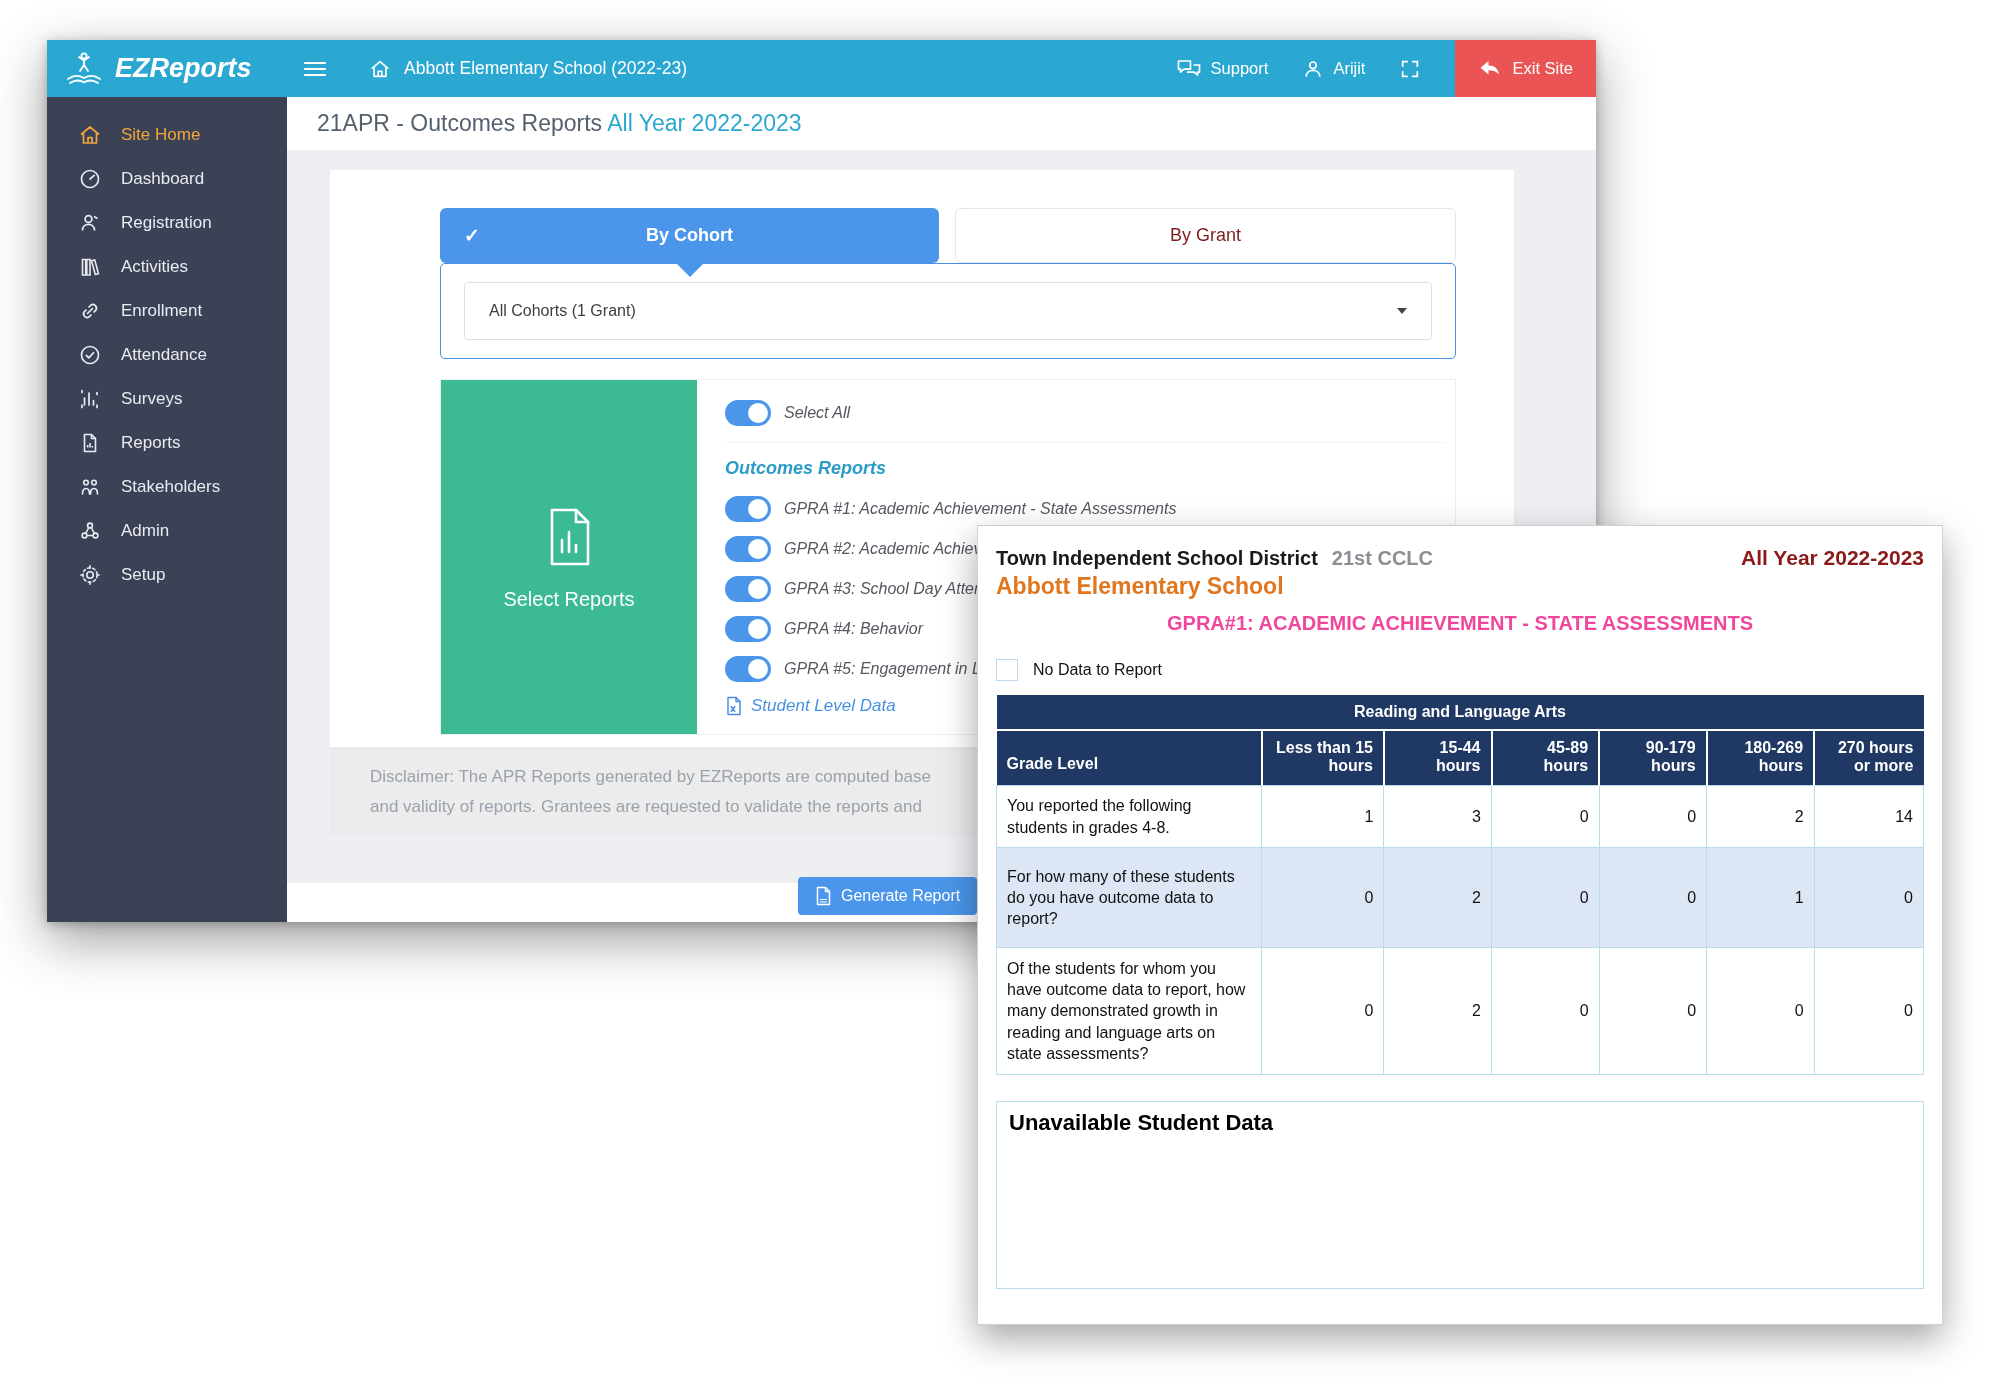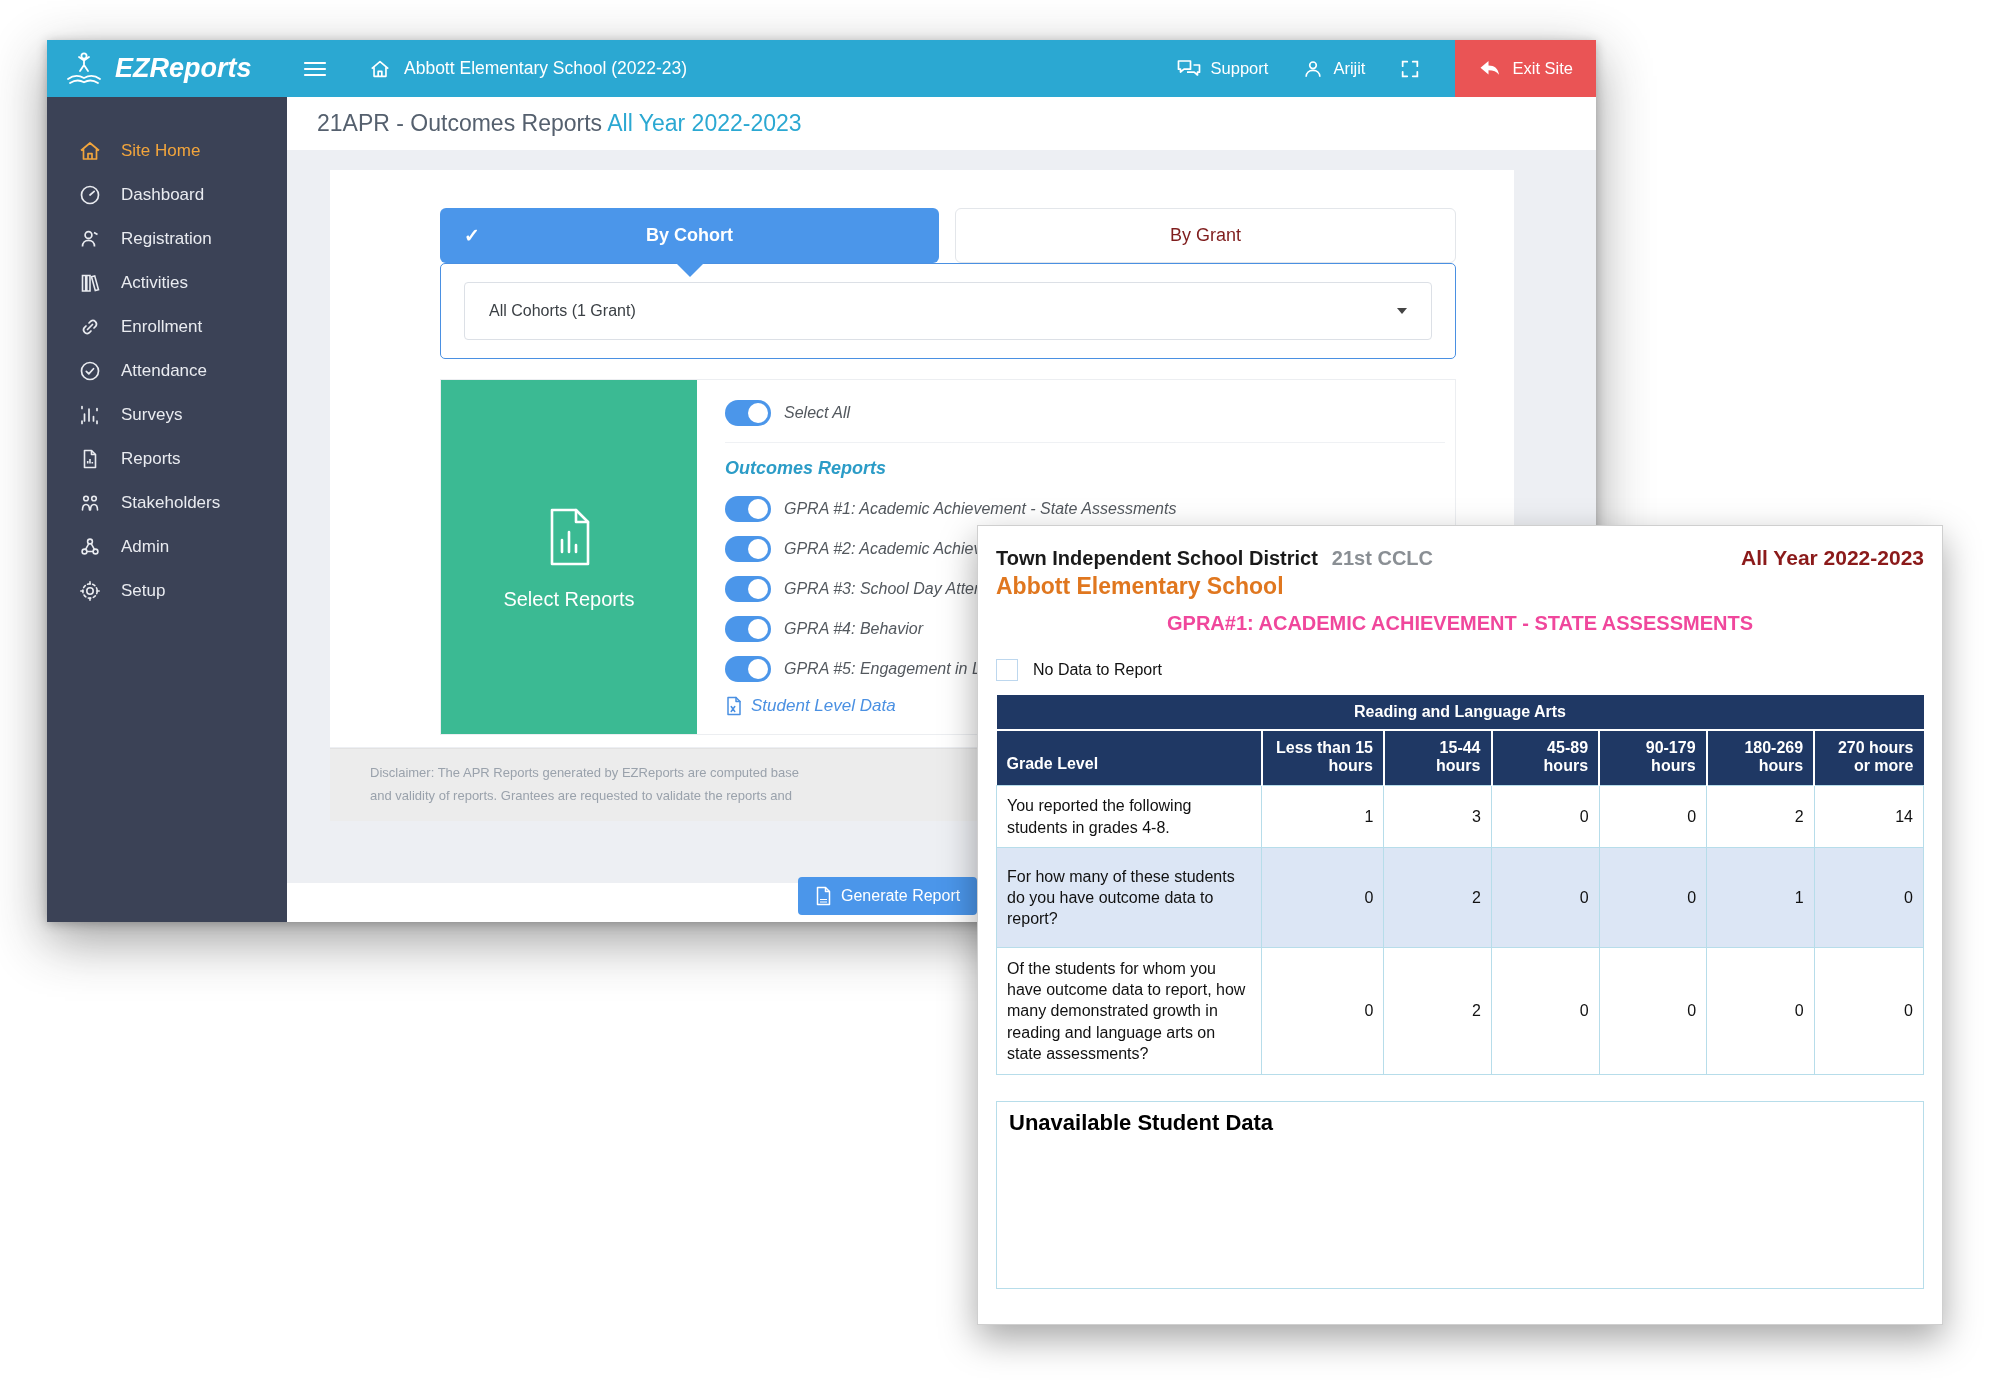--- a/index.html
+++ b/index.html
@@ -18,21 +18,21 @@
   .brand-rest{font-weight:700;}
   .tb-icon{color:#fff;}
   .hamburger{margin-left:14px;cursor:pointer;}
   .crumb{display:flex;align-items:center;gap:13px;margin-left:40px;font-size:17.5px;}
   .tb-right{margin-left:auto;display:flex;align-items:center;height:100%;}
   .tb-item{display:flex;align-items:center;gap:9px;font-size:16.5px;margin-right:34px;cursor:pointer;}
   .exit{height:100%;background:#EA5455;display:flex;align-items:center;gap:10px;padding:0 23px;font-size:16.5px;cursor:pointer;}
 
   
   .main{flex:1;display:flex;min-height:0;}
-  .sidebar{width:240px;background:#3B4256;box-sizing:border-box;padding-top:32px;flex-shrink:0;}
+  .sidebar{width:240px;background:#3B4256;box-sizing:border-box;padding-top:16px;flex-shrink:0;}
   .side-item{display:flex;align-items:center;gap:19px;padding:10px 0 10px 31px;color:#E9EBF0;font-size:17px;cursor:pointer;}
   .side-item.active{color:#F2A53C;}
   .side-label{white-space:nowrap;}
 
   .content{flex:1;background:#EDEFF3;display:flex;flex-direction:column;position:relative;min-width:0;}
   .pagehead{background:#fff;padding:13px 0 13px 30px;font-size:23px;color:#55606E;}
   .pagehead .accent{color:#2BA8D2;}
 
   .card{background:#fff;margin:20px 82px 0 43px;box-sizing:border-box;padding:38px 58px 12px 110px;}
   .tabs{display:flex;gap:16px;}
@@ -52,21 +52,21 @@
   .green-panel{width:256px;background:#3BBA93;color:#fff;display:flex;flex-direction:column;align-items:center;justify-content:center;gap:18px;min-height:323px;flex-shrink:0;}
   .green-label{font-size:20px;}
   .report-list{flex:1;background:#fff;padding:20px 10px 18px 28px;min-width:0;font-style:italic;}
   .toggle-row{display:flex;align-items:center;gap:13px;margin-bottom:14px;font-size:16px;color:#53585E;white-space:nowrap;}
   .switch{width:46px;height:26px;border-radius:14px;background:#4B96EA;position:relative;flex-shrink:0;cursor:pointer;}
   .switch::after{content:"";position:absolute;top:3px;right:3px;width:20px;height:20px;border-radius:50%;background:#fff;}
   .sep{border:none;border-top:1px solid #EFF1F4;margin:16px 0 15px 0;}
   .outcomes-title{color:#2B9CC7;font-weight:700;font-size:18px;margin:2px 0 17px;}
   .sld-link{display:flex;align-items:center;gap:8px;color:#4A90E2;font-size:17px;margin-top:8px;cursor:pointer;}
 
-  .disclaimer{background:#ECECEC;border-top:1px solid #E2E2E2;margin:1px 82px 0 43px;padding:13px 40px;color:#9AA2AC;font-size:13px;line-height:1.75;}
+  .disclaimer{background:#ECECEC;border-top:1px solid #E2E2E2;margin:1px 82px 0 43px;padding:13px 40px;color:#9AA2AC;font-size:17px;line-height:1.75;}
 
   .footerbar{position:absolute;left:0;right:0;bottom:0;height:39px;background:#fff;}
   .generate-btn{position:absolute;left:511px;bottom:7px;height:38px;background:#4B96EA;border:none;border-radius:4px;color:#fff;font-size:16px;font-family:inherit;display:flex;align-items:center;gap:9px;padding:0 17px;cursor:pointer;}
 
   
   .report-panel{position:absolute;left:977px;top:525px;width:966px;height:800px;background:#fff;border:1px solid #CFCFCF;
     box-shadow:0 14px 34px rgba(0,0,0,.35);box-sizing:border-box;padding:20px 18px 16px;overflow:hidden;}
   .rp-row1{display:flex;align-items:baseline;}
   .rp-district{font-weight:700;font-size:20px;color:#1a1a1a;}
   .rp-cclc{font-weight:700;font-size:20px;color:#8A8F94;margin-left:14px;}

